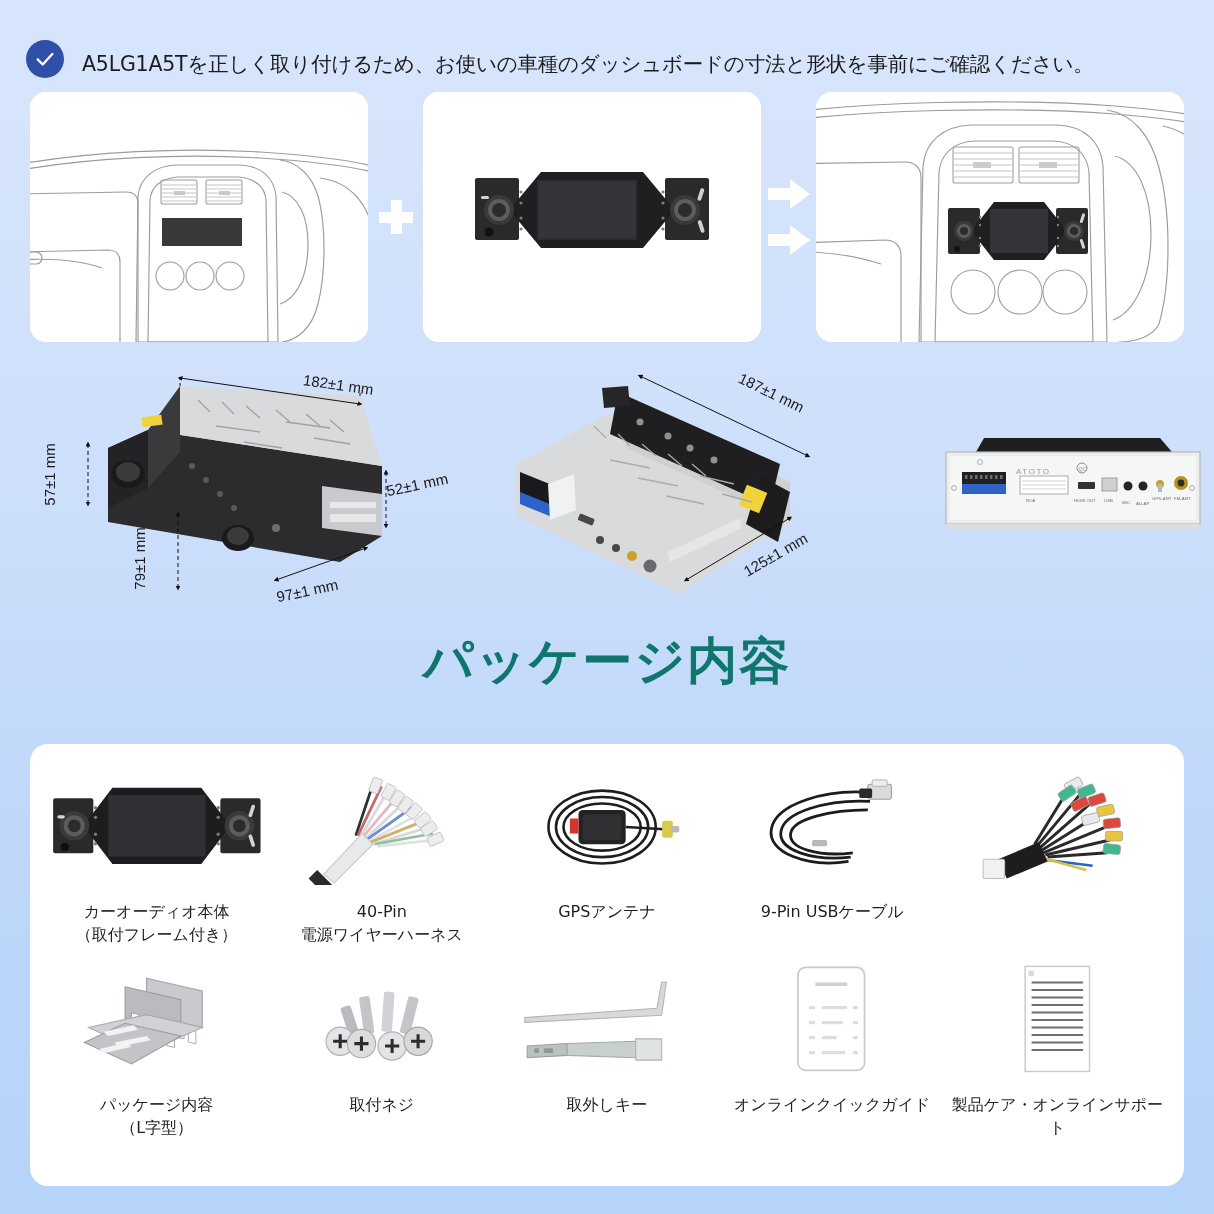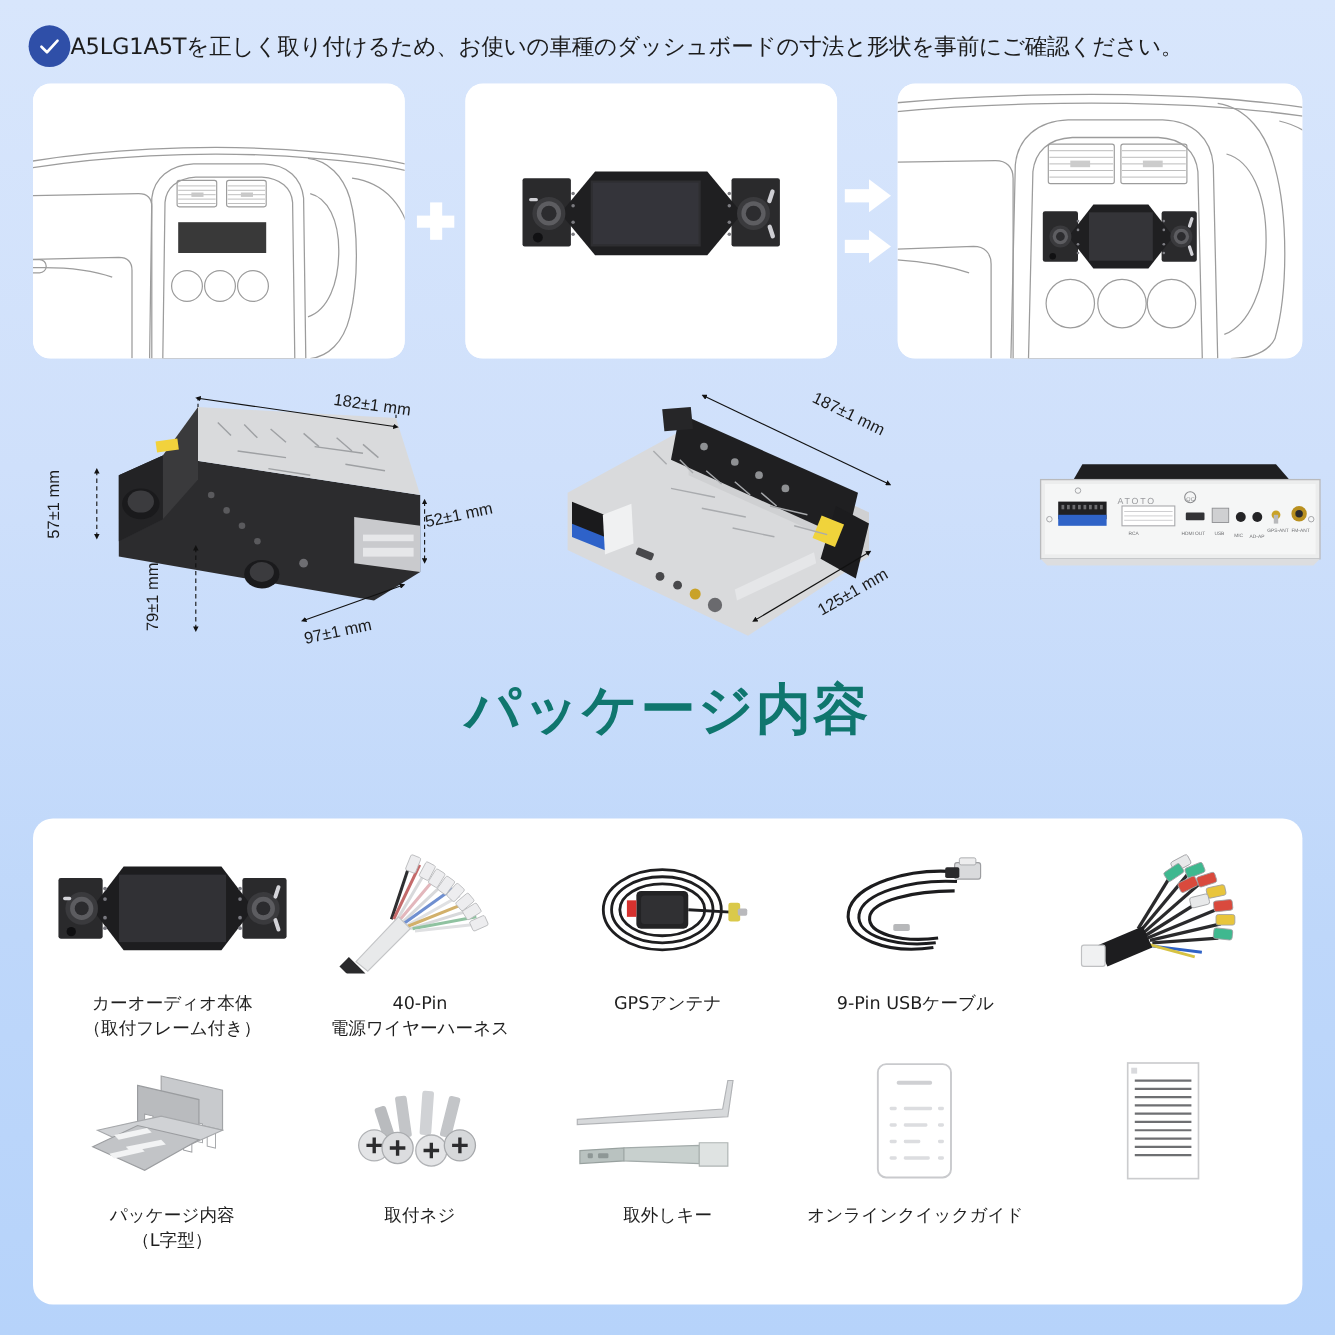--- a/index.html
+++ b/index.html
@@ -10,24 +10,25 @@
     font-family: "Liberation Sans", "DejaVu Sans", sans-serif;
     background: linear-gradient(180deg, #d8e6fc 0%, #cfe0fb 35%, #bed7fa 70%, #b6d3fa 100%);
     overflow: hidden;
     position: relative;
     color: #2b2b2b;
   }
 
   
   .header {
     display: flex;
-    align-items: center;
-    gap: 0;
+    align-items: flex-end;
+    gap: 18px;
     padding: 22px 28px 14px 26px;
     height: 76px;
+    margin-top: 16px;
   }
   .check-badge {
     width: 38px; height: 38px;
     border-radius: 50%;
     background: #2f4fa8;
     display: flex; align-items: center; justify-content: center;
     flex: 0 0 auto;
   }
   .check-badge svg { width: 22px; height: 22px; }
   .header-text {
@@ -801,16 +802,17 @@
             <line x1="36" y1="48" x2="84" y2="48"></line>
               <line x1="36" y1="55" x2="84" y2="55"></line>
             <line x1="36" y1="62" x2="84" y2="62"></line>
               <line x1="36" y1="69" x2="84" y2="69"></line>
             <line x1="36" y1="76" x2="84" y2="76"></line>
               <line x1="36" y1="83" x2="84" y2="83"></line>
           </g>
           <rect x="33" y="9" width="5" height="5" fill="#d9dadd"></rect>
         </svg>
       </div>
+      <div class="pkg-label">製品ケア・オンラインサポート</div>
     </div>
 
   </div>
 </div>
 
 </body></html>

